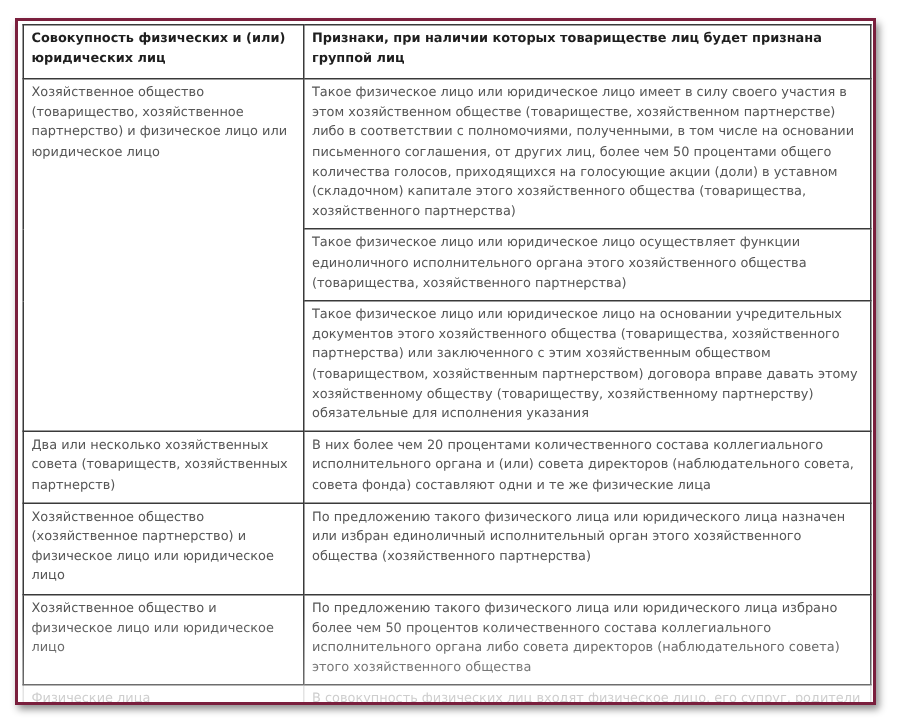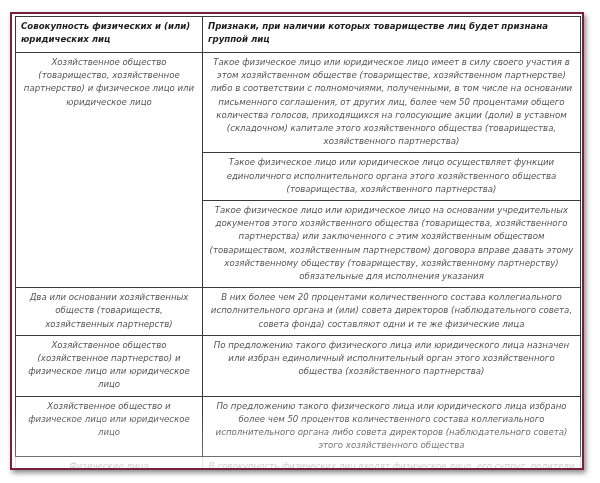--- a/index.html
+++ b/index.html
@@ -2,35 +2,34 @@
 <html><head>
 <meta charset="utf-8">
 <style>
   html, body { margin: 0; padding: 0; background: #ffffff; }
   body { width: 600px; height: 483px; position: relative; overflow: hidden; font-family: "DejaVu Sans", sans-serif; }
   .frame {
     position: absolute; left: 10px; top: 12px; width: 574px; height: 458px;
     border: 2px solid #7a1f3d; box-sizing: border-box; background: #fff;
     box-shadow: 2px 3px 5px rgba(0,0,0,0.45);
     overflow: hidden;
-    font-style: italic;
   }
   table {
     position: absolute; left: 3px; top: 2px; width: 565px;
     border-collapse: collapse; table-layout: fixed;
     font-size: 8.6px; line-height: 13.2px; color: #555;
   }
   col.c1 { width: 187px; }
   col.c2 { width: 378px; }
   th, td {
     border: 1px solid #3a3a3a; padding: 3px 5px 4px 5px;
     vertical-align: top; text-align: left; word-wrap: break-word;
   }
   th { font-weight: bold; color: #1e1e1e; height: 28px; }
-  td { color: #555; text-align: center; }
+  td { color: #555; }
   tr.faded1 td { color: #b8b8b8; border-color: #d8d8d8; }
   .fadeover {
     position: absolute; left: 0; right: 0; top: 395px; height: 63px;
     background: linear-gradient(to bottom, rgba(255,255,255,0) 0%, rgba(255,255,255,0.35) 100%);
     pointer-events: none;
   }
 </style>
 </head>
 <body>
 
@@ -51,21 +50,21 @@
         <td rowspan="3">Хозяйственное общество (товарищество, хозяйственное партнерство) и физическое лицо или юридическое лицо</td>
         <td>Такое физическое лицо или юридическое лицо имеет в силу своего участия в этом хозяйственном обществе (товариществе, хозяйственном партнерстве) либо в соответствии с полномочиями, полученными, в том числе на основании письменного соглашения, от других лиц, более чем 50 процентами общего количества голосов, приходящихся на голосующие акции (доли) в уставном (складочном) капитале этого хозяйственного общества (товарищества, хозяйственного партнерства)</td>
       </tr>
       <tr>
         <td>Такое физическое лицо или юридическое лицо осуществляет функции единоличного исполнительного органа этого хозяйственного общества (товарищества, хозяйственного партнерства)</td>
       </tr>
       <tr>
         <td>Такое физическое лицо или юридическое лицо на основании учредительных документов этого хозяйственного общества (товарищества, хозяйственного партнерства) или заключенного с этим хозяйственным обществом (товариществом, хозяйственным партнерством) договора вправе давать этому хозяйственному обществу (товариществу, хозяйственному партнерству) обязательные для исполнения указания</td>
       </tr>
       <tr>
-        <td>Два или основании хозяйственных обществ (товариществ, хозяйственных партнерств)</td>
+        <td>Два или несколько хозяйственных совета (товариществ, хозяйственных партнерств)</td>
         <td>В них более чем 20 процентами количественного состава коллегиального исполнительного органа и (или) совета директоров (наблюдательного совета, совета фонда) составляют одни и те же физические лица</td>
       </tr>
       <tr>
         <td>Хозяйственное общество (хозяйственное партнерство) и физическое лицо или юридическое лицо</td>
         <td style="height:44px">По предложению такого физического лица или юридического лица назначен или избран единоличный исполнительный орган этого хозяйственного общества (хозяйственного партнерства)</td>
       </tr>
       <tr>
         <td>Хозяйственное общество и физическое лицо или юридическое лицо</td>
         <td>По предложению такого физического лица или юридического лица избрано более чем 50 процентов количественного состава коллегиального исполнительного органа либо совета директоров (наблюдательного совета) этого хозяйственного общества</td>
       </tr>

